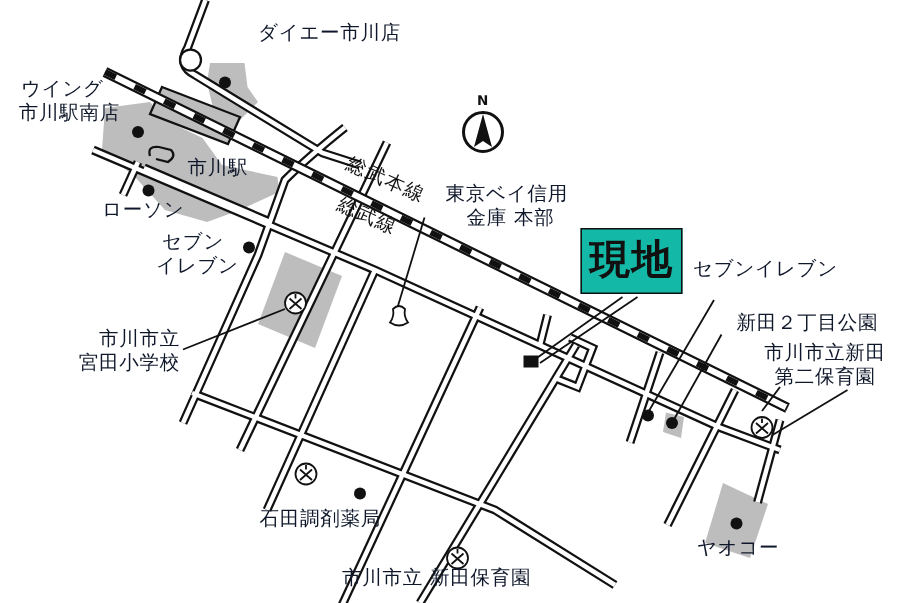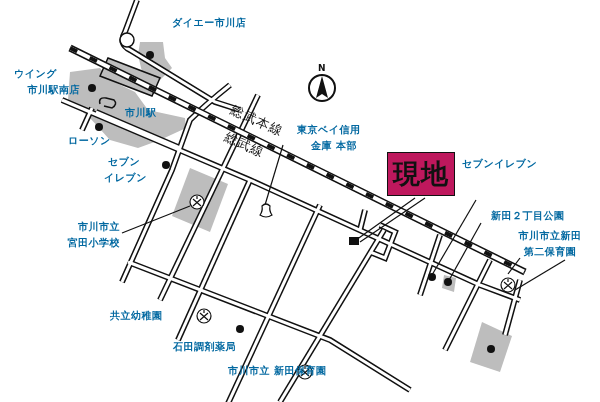--- a/index.html
+++ b/index.html
@@ -8,44 +8,43 @@
     width: 600px;
     height: 402px;
     overflow: hidden;
     background: #ffffff;
     font-family: "DejaVu Sans", sans-serif;
     color: #111;
   }
   #map svg.layer { position: absolute; left: 0; top: 0; }
   .lbl {
     position: absolute;
-    font-size: 10px;
+    font-size: 13px;
     line-height: 16px;
     white-space: nowrap;
-    color: #0369a1;
+    color: #0f172a;
     letter-spacing: 0.5px;
-    font-weight: bold;
   }
   .lbl.center { text-align: center; }
   .lbl.right { text-align: right; }
   .rail-lbl {
     position: absolute;
     font-size: 13px;
     line-height: 14px;
     white-space: nowrap;
     transform-origin: left top;
     transform: rotate(24deg);
     letter-spacing: 1px;
   }
   .site-box {
     position: absolute;
     left: 387px; top: 152px;
     width: 66px; height: 42px;
     border: 1.5px solid #111;
-    background: #be185d;
+    background: #14b8a6;
     font-size: 27px;
     font-weight: bold;
     line-height: 42px;
     text-align: center;
     letter-spacing: 1px;
   }
   .north-lbl {
     position: absolute;
     left: 318px; top: 63px;
     font-size: 9px;
@@ -179,52 +178,52 @@
 
   <span class="rail-lbl" style="left:234px; top:103px;">総武本線</span>
   <span class="rail-lbl" style="left:228px; top:130px;">総武線</span>
 
   <span class="lbl" style="left:125px; top:105px;">市川駅</span>
 
   <div class="lbl" style="left:172px; top:15px;">
     <div>ダイエー市川店</div>
   </div>
 
-  <div class="lbl right" style="left:2px; top:66px; width:78px;">
+  <div class="lbl right" style="left:2px; top:52px; width:78px;">
     <div style="text-align:left; padding-left:12px;">ウイング</div>
     <div>市川駅南店</div>
   </div>
 
   <div class="lbl" style="left:68px; top:133px;">ローソン</div>
 
   <div class="lbl" style="left:104px; top:154px;">
     <div style="padding-left:4px;">セブン</div>
     <div>イレブン</div>
   </div>
 
   <div class="lbl" style="left:297px; top:122px;">
     <div>東京ベイ信用</div>
     <div style="padding-left:14px;">金庫 本部</div>
   </div>
 
-  <div class="lbl" style="left:462px; top:156px;">セブンイレブン</div>
+  <div class="lbl" style="left:462px; top:172px;">セブンイレブン</div>
 
   <div class="lbl" style="left:475px; top:208px;margin-left:16px;">新田２丁目公園</div>
 
   <div class="lbl center" style="left:502px; top:228px; width:96px;">
     <div>市川市立新田</div>
     <div>第二保育園</div>
   </div>
 
   <div class="lbl right" style="left:38px; top:219px; width:82px;">
     <div>市川市立</div>
     <div>宮田小学校</div>
   </div>
 
-  <div class="lbl" style="left:110px; top:308px;">共立幼稚園</div>
 
   <div class="lbl" style="left:173px; top:339px;">石田調剤薬局</div>
 
-  <div class="lbl" style="left:228px; top:363px;">市川市立 新田保育園</div>
+  <div class="lbl" style="left:228px; top:378px;">市川市立 新田保育園</div>
 
   <div class="lbl center" style="left:447px; top:358px; width:90px;">
+    <div>ヤオコー</div>
   </div>
 </div>
 
 </body></html>

